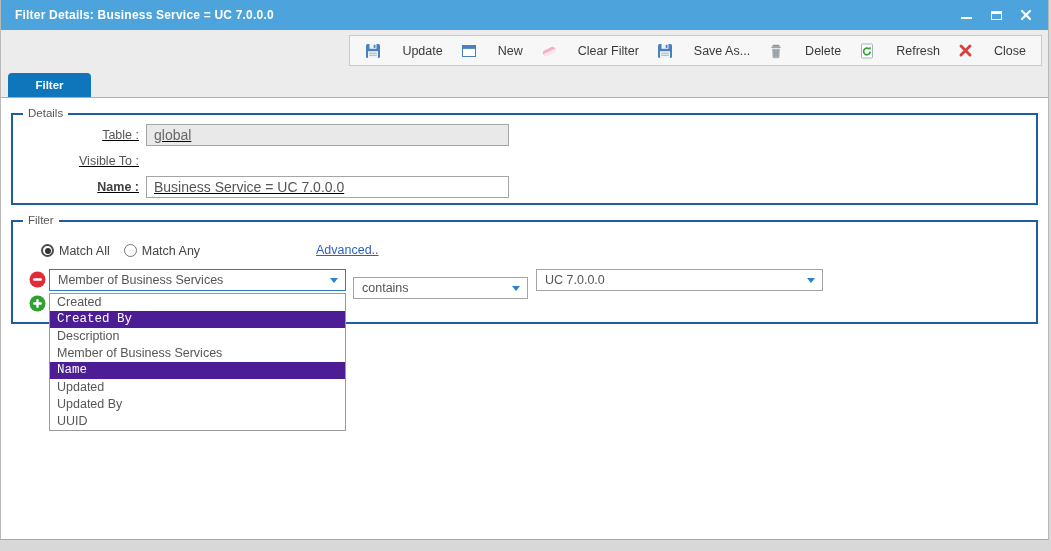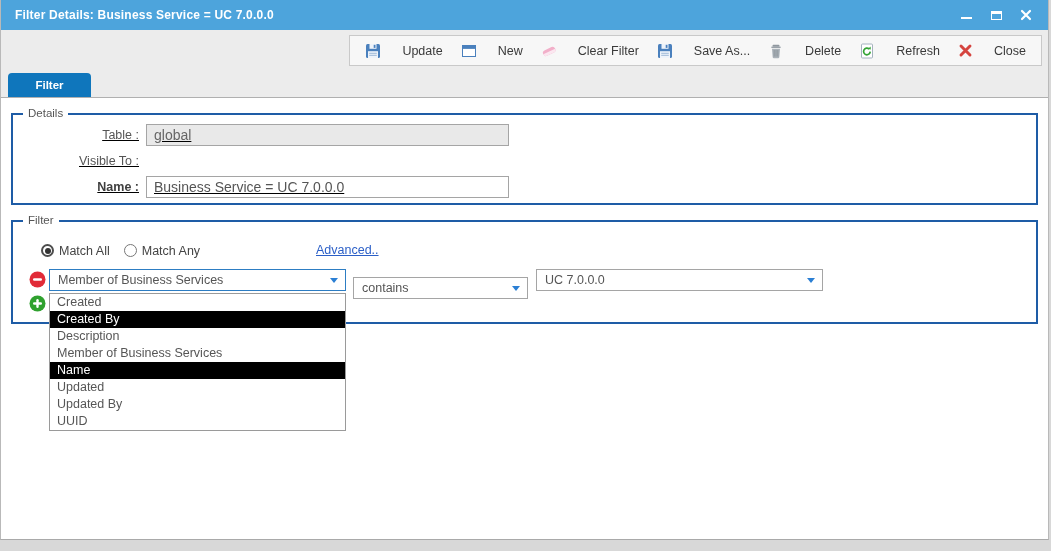--- a/index.html
+++ b/index.html
@@ -92,21 +92,21 @@
   .plus-btn{left:16px;top:26px;}
   .dd-field{position:absolute;left:36px;top:0;width:297px;}
   .dd-op{position:absolute;left:340px;top:8px;width:175px;}
   .dd-val{position:absolute;left:523px;top:0;width:287px;}
   
   .option-list{
     position:absolute;left:48px;top:195px;width:297px;z-index:10;
     background:#fff;border:1px solid #9a9a9a;box-sizing:border-box;
   }
   .option{height:17px;line-height:17px;padding-left:7px;font-size:12.5px;color:#565656;cursor:pointer;white-space:nowrap;}
-  .option.selected{background:#000000;color:#ffffff;}
+  .option.selected{background:#4c1d95;color:#ffffff;font-family:Liberation Mono, monospace;}
   .bottom-strip{position:absolute;left:0;bottom:0;width:1051px;height:11px;background:#d8d8d8;}
 </style>
 </head>
 <body>
 
 <div class="window">
 
   <div class="titlebar">
     <span class="title">Filter Details: Business Service = UC 7.0.0.0</span>
     <div class="win-controls">

